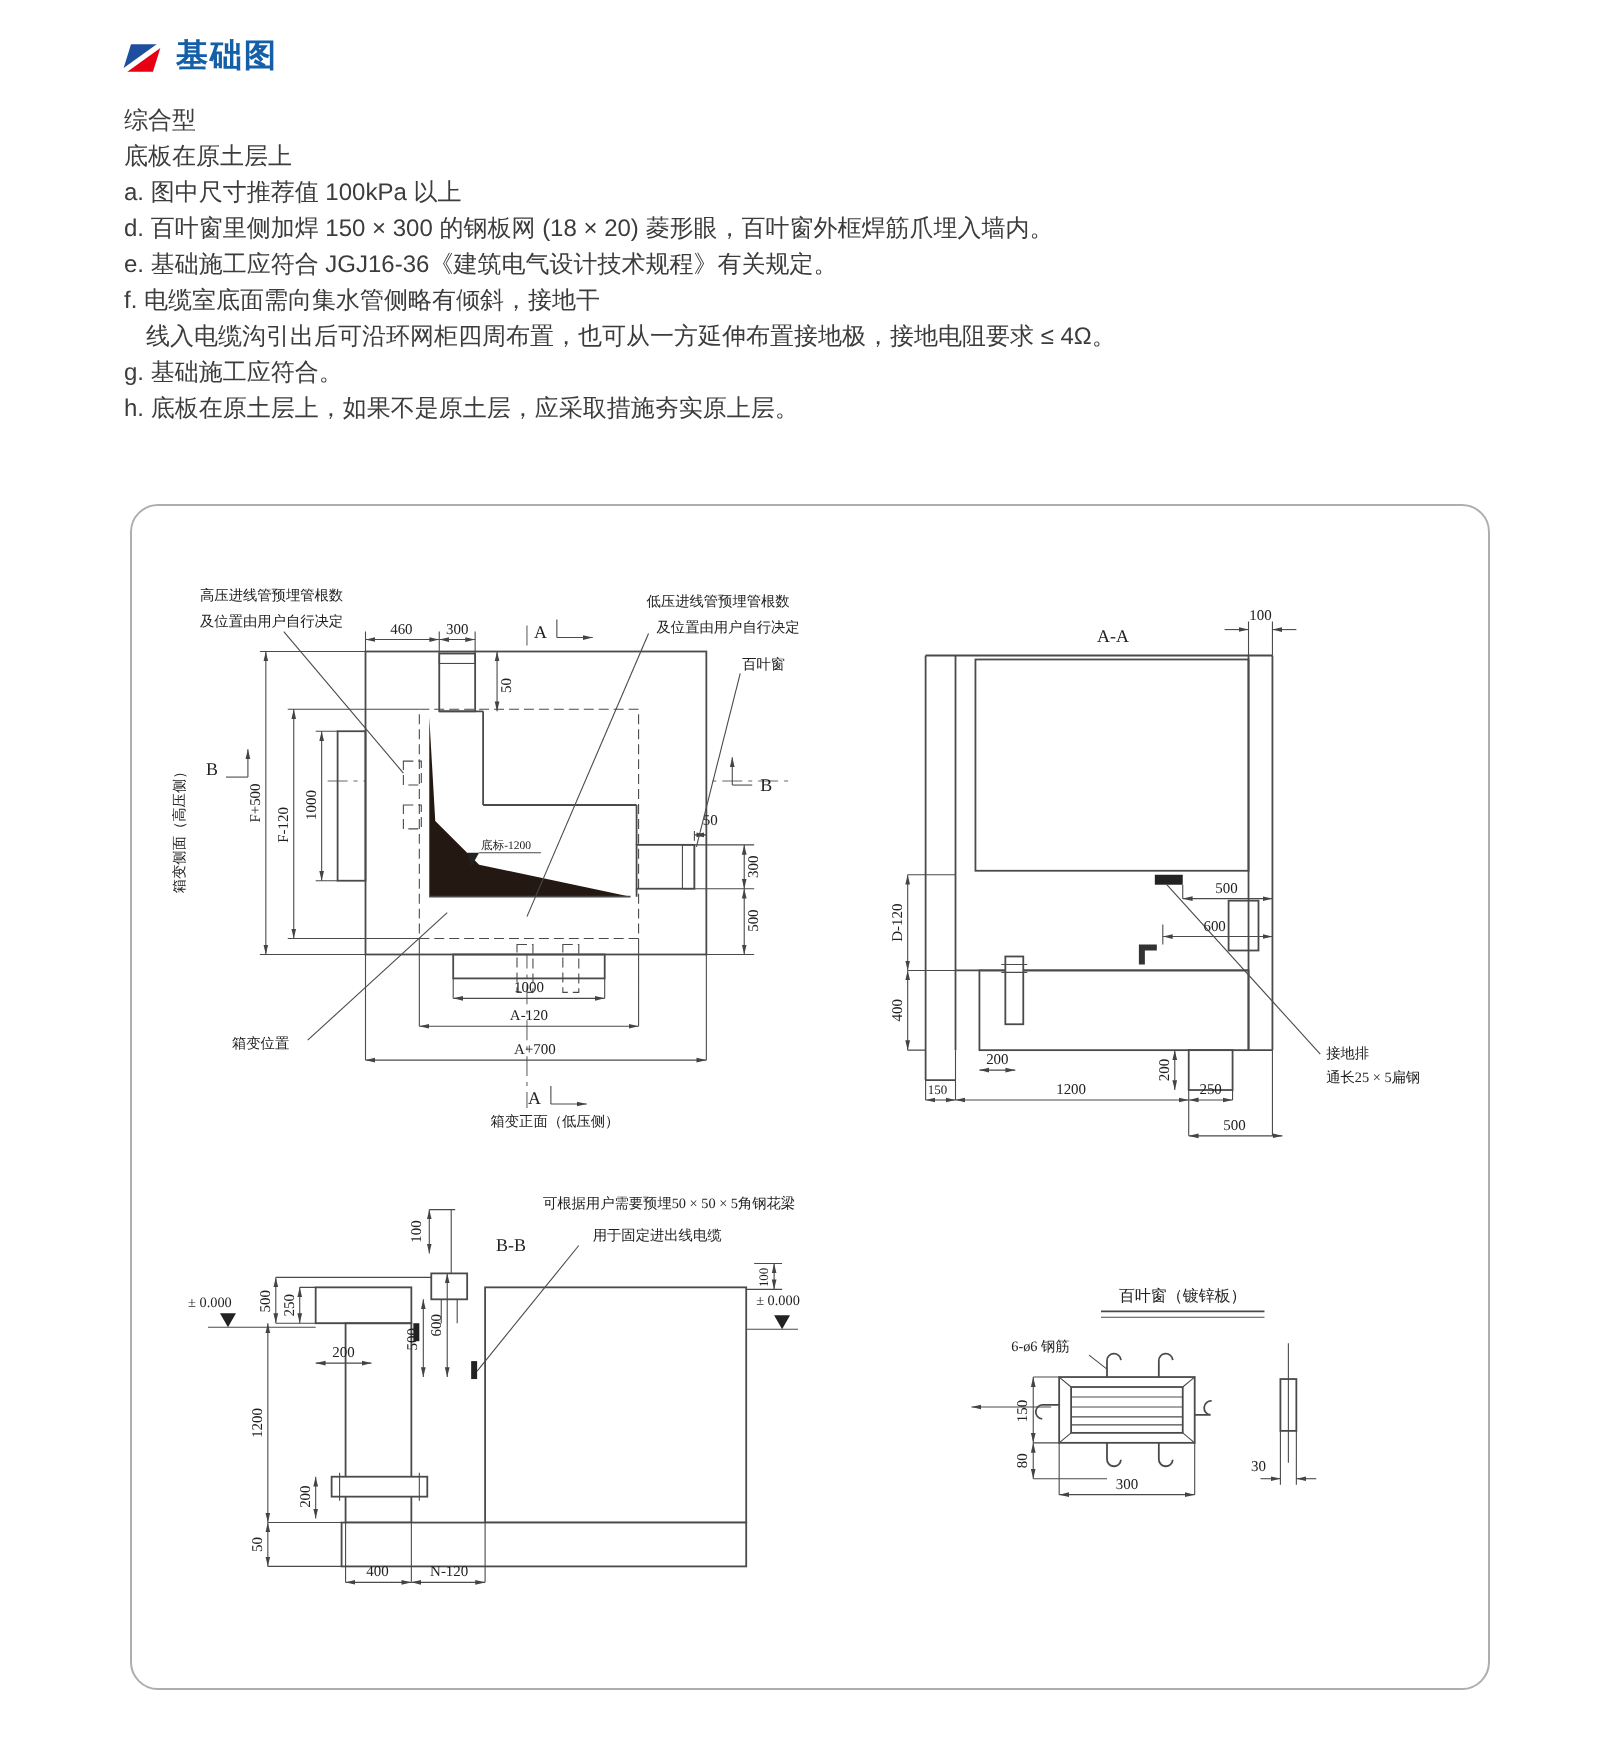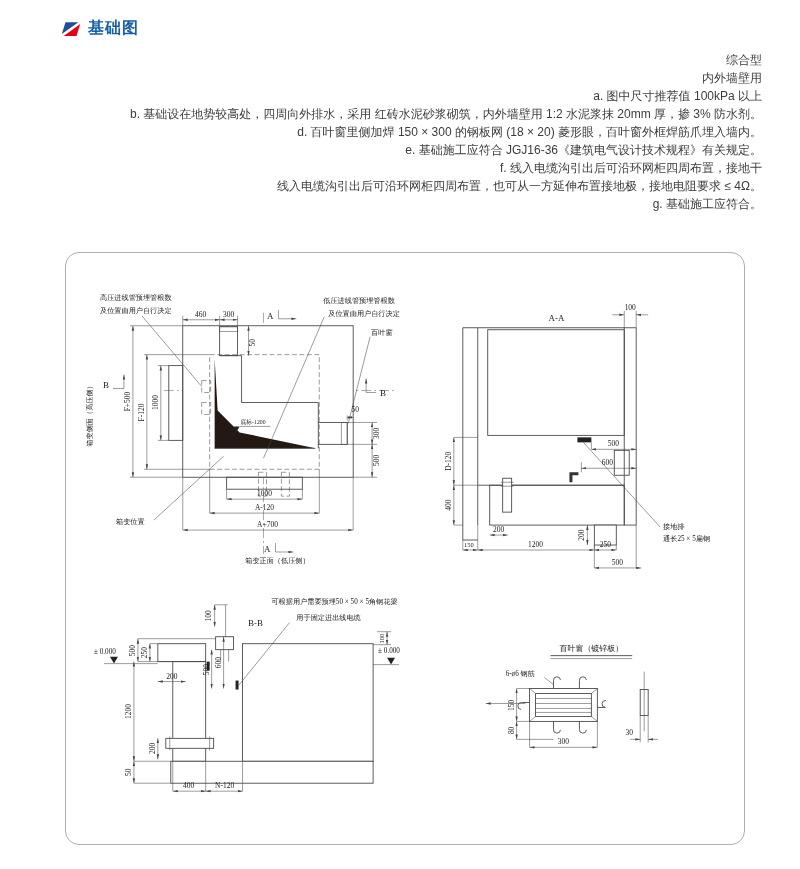--- a/index.html
+++ b/index.html
@@ -1,20 +1,20 @@
 <!DOCTYPE html>
 <html style="--blue: #155fa8;"><head>
 <meta charset="utf-8">
 <style>
   html,body{margin:0;padding:0;width:800px;height:869px;background:#ffffff;overflow:hidden;}
   .page{position:relative;width:708px;height:869px;background:#fff;font-family:"Liberation Sans",sans-serif;}
   .header{position:absolute;left:60px;top:18px;display:flex;align-items:center;gap:6px;}
   .htitle{font-size:16px;font-weight:bold;color:var(--blue,#155fa8);letter-spacing:1px;}
   .notes{position:absolute;left:62px;top:51px;width:700px;}
-  .notes div{font-size:12px;line-height:18px;color:#3c3c3c;white-space:nowrap;text-align:right;}
+  .notes div{font-size:12px;line-height:18px;color:#3c3c3c;white-space:nowrap;}
   .notes .indent{padding-left:11px;}
   .drawing-box{position:absolute;left:65px;top:252px;width:678px;height:591px;border:1px solid #aeaeae;border-radius:14px;background:#fff;}
   svg text{fill:#222;font-family:"Liberation Serif","DejaVu Serif",serif;}
   .dim{font-size:7.5px;}
   .dims{font-size:6.5px;}
   .lbl{font-size:7.2px;}
   .ttl{font-size:9px;}
   .sm{font-size:5.8px;}
   .ln{stroke:#4a4a4a;stroke-width:0.9;fill:none;}
   .lnf{stroke:#4a4a4a;stroke-width:0.9;fill:#ffffff;}
@@ -31,28 +31,28 @@
   <div class="header">
     <svg width="22" height="18" viewBox="0 0 24 17">
       <polygon points="6,1 20,1 2,14" fill="#1d4f9e"></polygon>
       <polygon points="22,3 18,16 4,16" fill="#e60012"></polygon>
     </svg>
     <span class="htitle">基础图</span>
   </div>
 
   <div class="notes">
     <div>综合型</div>
-    <div>内外墙壁用</div>
+    <div>底板在原土层上</div>
     <div>a. 图中尺寸推荐值 100kPa 以上</div>
-    <div>b. 基础设在地势较高处，四周向外排水，采用 红砖水泥砂浆砌筑，内外墙壁用 1:2 水泥浆抹 20mm 厚，掺 3% 防水剂。</div>
     <div>d. 百叶窗里侧加焊 150 × 300 的钢板网 (18 × 20) 菱形眼，百叶窗外框焊筋爪埋入墙内。</div>
     <div>e. 基础施工应符合 JGJ16-36《建筑电气设计技术规程》有关规定。</div>
-    <div>f. 线入电缆沟引出后可沿环网柜四周布置，接地干</div>
+    <div>f. 电缆室底面需向集水管侧略有倾斜，接地干</div>
     <div class="indent">线入电缆沟引出后可沿环网柜四周布置，也可从一方延伸布置接地极，接地电阻要求 ≤ 4Ω。</div>
     <div>g. 基础施工应符合。</div>
+    <div>h. 底板在原土层上，如果不是原土层，应采取措施夯实原上层。</div>
   </div>
 
   <div class="drawing-box">
     <svg width="678" height="591" viewBox="0 0 680 593">
       <defs>
         <marker id="ar" viewBox="0 0 10 6" refX="10" refY="3" markerWidth="9" markerHeight="5.4" orient="auto-start-reverse">
           <path d="M0,0.6 L10,3 L0,5.4 Z" fill="#444"></path>
         </marker>
         <pattern id="bh" width="16" height="11" patternUnits="userSpaceOnUse">
           <path class="bk" d="M0 0H16 M0 5.5H16 M4.5 0V5.5 M12.5 5.5V11"></path>

